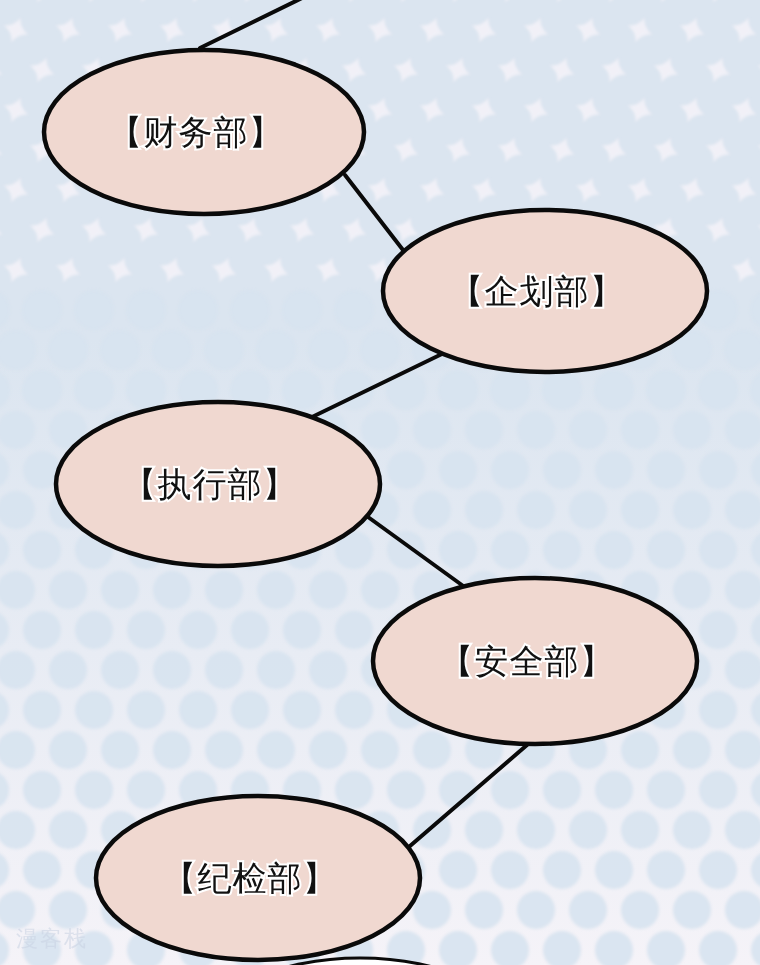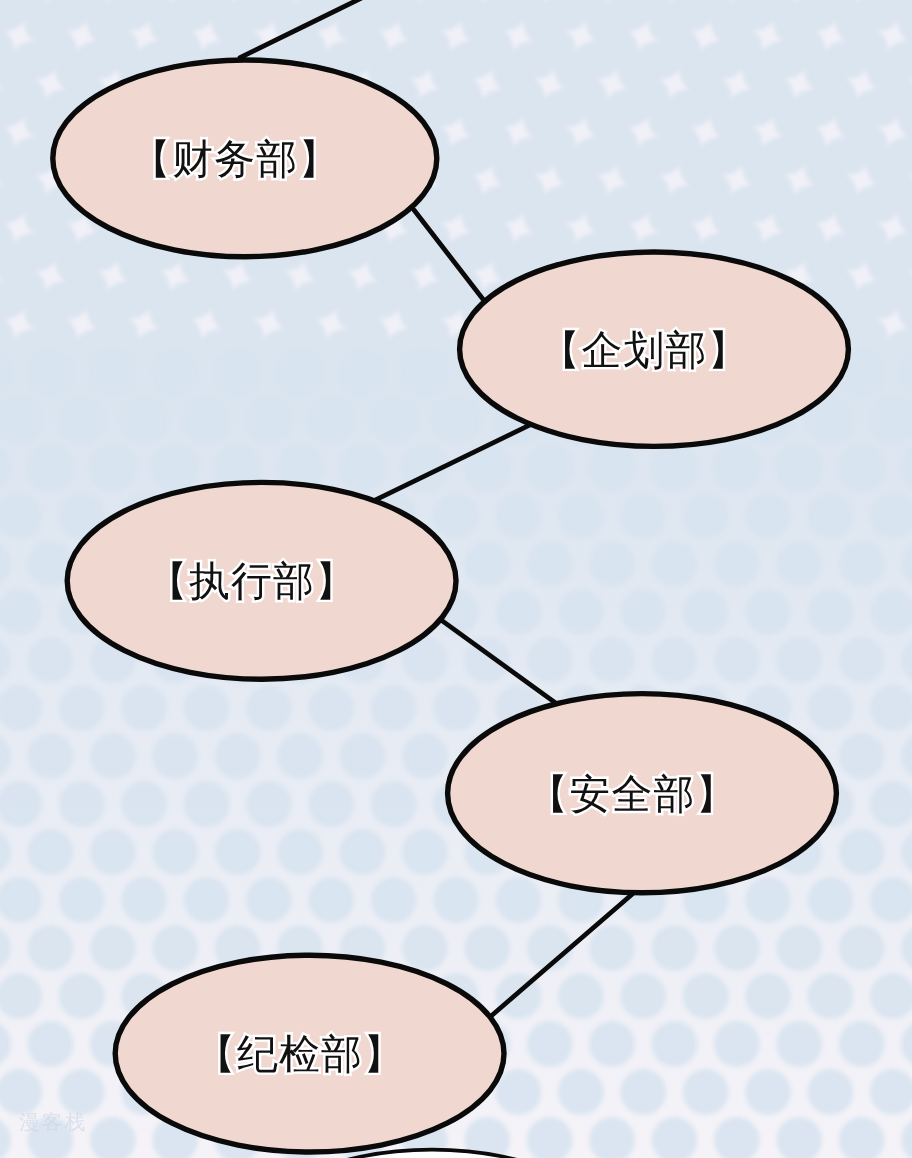--- a/index.html
+++ b/index.html
@@ -10,21 +10,21 @@
     font-size: 34px;
     fill: #111111;
     stroke: #ffffff;
     stroke-width: 4px;
     paint-order: stroke fill;
     letter-spacing: 1px;
   }
   .watermark {
     position: absolute; left: 16px; top: 924px;
     font-family: "DejaVu Sans", sans-serif;
-    font-size: 17px; color: rgba(200,210,225,0.55);
+    font-size: 22px; color: rgba(200,210,225,0.55);
     letter-spacing: 2px;
   }
 </style>
 </head>
 <body>
 
 <svg id="stage" width="760" height="965" viewBox="0 0 760 965" xmlns="http://www.w3.org/2000/svg">
   <defs>
     <linearGradient id="bgGrad" x1="0" y1="0" x2="0" y2="1">
       <stop offset="0" id="bgTop" stop-color="#dbe5f0"></stop>

